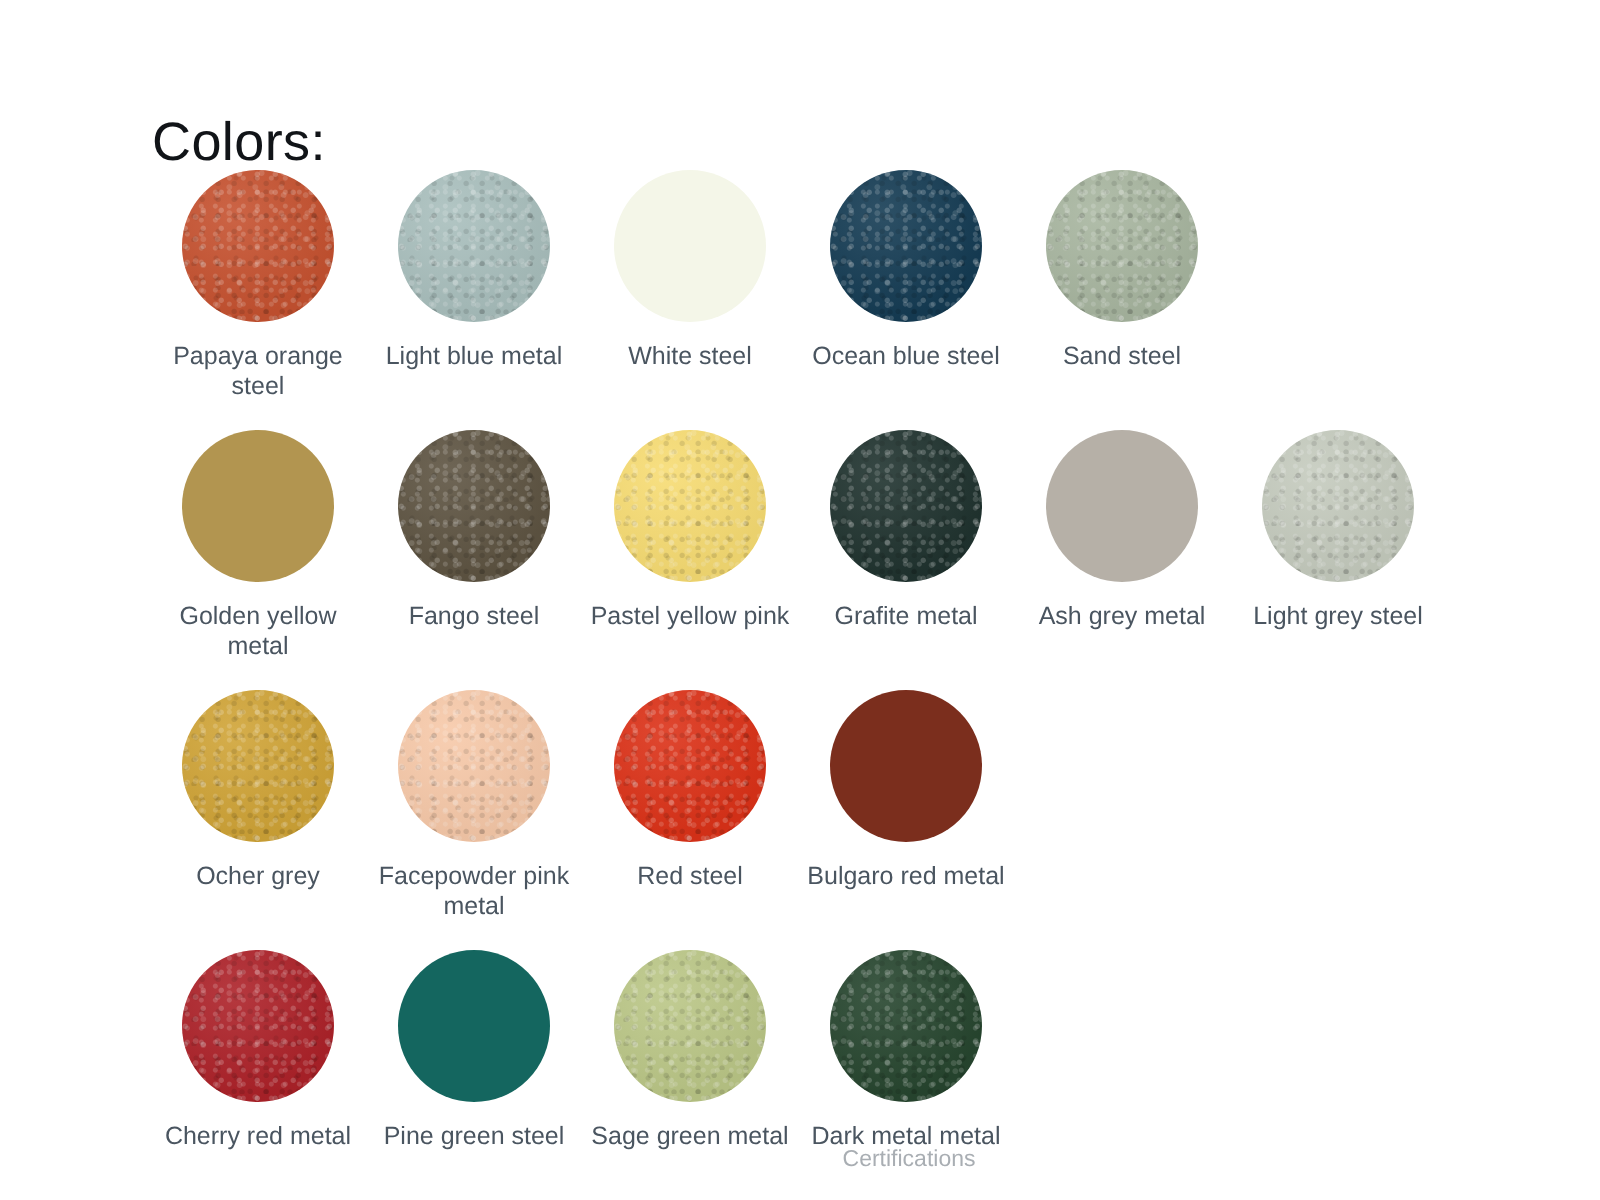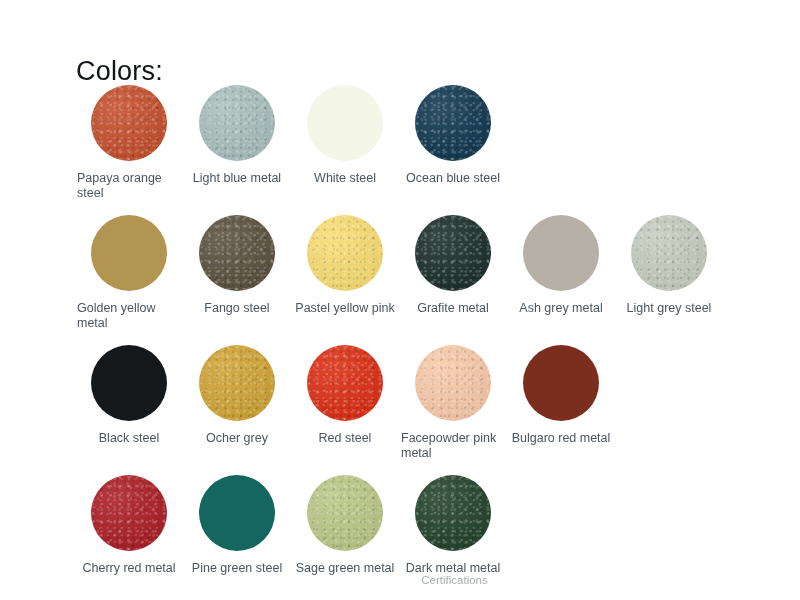--- a/index.html
+++ b/index.html
@@ -77,21 +77,21 @@
     position: absolute;
     inset: 0;
     border-radius: 50%;
     background: radial-gradient(circle at 34% 28%, rgba(255,255,255,0.10), rgba(0,0,0,0.05) 72%);
     z-index: 1;
   }
   .swatch-label {
     margin-top: 10px;
     font-size: 12.5px;
     line-height: 15px;
-    text-align: left;
+    text-align: center;
     color: #4a5560;
     max-width: 104px;
     font-weight: 400;
   }
   .footer-note {
     position: absolute;
     left: 0;
     right: 0;
     top: 574px;
     text-align: center;
@@ -123,20 +123,24 @@
           <div class="swatch-label">Light blue metal</div>
         </div>
         <div class="swatch-cell">
           <div class="swatch-disc" style="background: rgb(244, 246, 232);"></div>
           <div class="swatch-label">White steel</div>
         </div>
         <div class="swatch-cell">
           <div class="swatch-disc textured" style="background: rgb(21, 60, 84);"></div>
           <div class="swatch-label">Ocean blue steel</div>
         </div>
+        <div class="swatch-cell">
+          <div class="swatch-disc textured" style="background: rgb(168, 182, 160);"></div>
+          <div class="swatch-label">Sand steel</div>
+        </div>
       </div>
       <div class="row">
         <div class="swatch-cell">
           <div class="swatch-disc" style="background: rgb(178, 149, 80);"></div>
           <div class="swatch-label">Golden yellow metal</div>
         </div>
         <div class="swatch-cell">
           <div class="swatch-disc textured" style="background: rgb(94, 84, 66);"></div>
           <div class="swatch-label">Fango steel</div>
         </div>
@@ -152,34 +156,30 @@
           <div class="swatch-disc" style="background: rgb(182, 176, 167);"></div>
           <div class="swatch-label">Ash grey metal</div>
         </div>
         <div class="swatch-cell">
           <div class="swatch-disc textured" style="background: rgb(197, 203, 190);"></div>
           <div class="swatch-label">Light grey steel</div>
         </div>
       </div>
       <div class="row">
         <div class="swatch-cell">
-          <div class="swatch-disc" style="background: rgb(21, 25, 27);"></div>
-          <div class="swatch-label">Black steel</div>
-        </div>
-        <div class="swatch-cell">
           <div class="swatch-disc textured" style="background: rgb(208, 164, 55);"></div>
           <div class="swatch-label">Ocher grey</div>
         </div>
         <div class="swatch-cell">
+          <div class="swatch-disc textured" style="background: rgb(247, 201, 169);"></div>
+          <div class="swatch-label">Facepowder pink metal</div>
+        </div>
+        <div class="swatch-cell">
           <div class="swatch-disc textured" style="background: rgb(220, 50, 24);"></div>
           <div class="swatch-label">Red steel</div>
-        </div>
-        <div class="swatch-cell">
-          <div class="swatch-disc textured" style="background: rgb(247, 201, 169);"></div>
-          <div class="swatch-label">Facepowder pink metal</div>
         </div>
         <div class="swatch-cell">
           <div class="swatch-disc" style="background: rgb(123, 46, 29);"></div>
           <div class="swatch-label">Bulgaro red metal</div>
         </div>
       </div>
       <div class="row">
         <div class="swatch-cell">
           <div class="swatch-disc textured" style="background: rgb(173, 34, 41);"></div>
           <div class="swatch-label">Cherry red metal</div>

